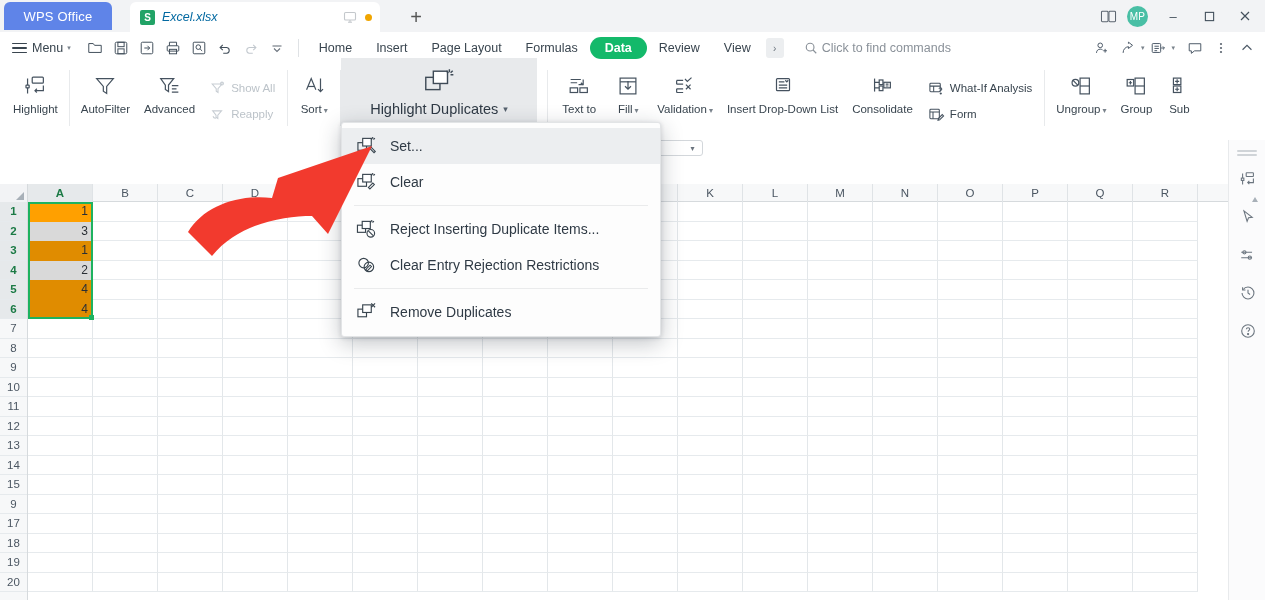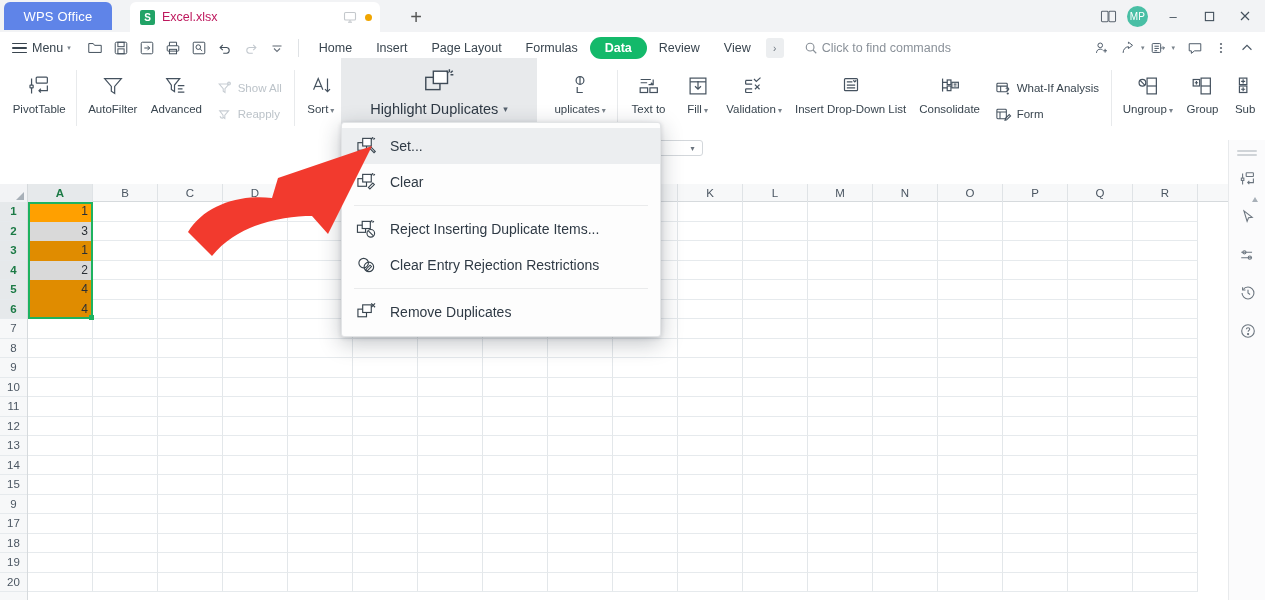--- a/index.html
+++ b/index.html
@@ -24,21 +24,21 @@
   }
   .doc-tab{
     height:30px;margin-left:2px;background:#fff;border-radius:6px 6px 0 0;
     display:flex;align-items:center;padding:0 8px 0 10px;gap:7px;min-width:250px;
   }
   .xls-ico{
     width:15px;height:15px;background:#21a366;border-radius:2px;color:#fff;
     font-size:10px;font-weight:bold;display:flex;align-items:center;justify-content:center;
     font-family:"Liberation Sans",sans-serif;
   }
-  .doc-name{font-size:12.5px;color:#be185d;flex:1;}
+  .doc-name{font-size:12.5px;color:#0369a1;flex:1;font-style:italic;}
   .tab-mon{width:16px;height:16px;opacity:.5;}
   .tab-dot{width:7px;height:7px;border-radius:50%;background:#f0a500;}
   .plus-tab{
     width:40px;height:30px;display:flex;align-items:center;justify-content:center;
     font-size:20px;color:#555;font-weight:300;
   }
   .title-right{
     margin-left:auto;display:flex;align-items:center;height:32px;padding-right:2px;gap:0px;
   }
   .tr-btn{width:30px;height:30px;display:flex;align-items:center;justify-content:center;color:#5c6570;}
@@ -330,21 +330,21 @@
     <div class="ritem">
       <span class="ic">
         <svg width="26" height="26" viewBox="0 0 28 28" fill="none" stroke="#45525f" stroke-width="1.3">
           <path d="M6 6v7M6 16v6"></path>
             <rect x="4.3" y="13" width="3.4" height="3" rx=".5"></rect>
           <rect x="11" y="4.5" width="12" height="6.5" rx="1"></rect>
             <path d="M23 13.5v5.5h-9"></path>
             <path d="M16 17l-2 2 2 2"></path>
         </svg>
       </span>
-      <span class="lb">PivotTable</span>
+      <span class="lb">Highlight</span>
     </div>
     <div class="rsep"></div>
 
     <div class="ritem">
       <span class="ic">
         <svg width="26" height="26" viewBox="0 0 28 28" fill="none" stroke="#45525f" stroke-width="1.3">
             <path d="M5 6h18l-7.2 8.4V22l-3.6-2.4v-5.2z"></path>
           </svg>
       </span>
       <span class="lb">AutoFilter</span>
@@ -383,30 +383,20 @@
             <path d="M7.5 14.5h7"></path>
             <path d="M21 6v14M18.3 17.3L21 20l2.7-2.7"></path>
           </svg>
       </span>
       <span class="lb"><span>Sort</span><span class="cdot">▾</span></span>
     </div>
     <div class="rsep"></div>
 
     <div class="ritem" style="width:198px"></div>
 
-    <div class="ritem" style="min-width:64px">
-      <span class="ic">
-        <svg width="26" height="26" viewBox="0 0 28 28" fill="none" stroke="#45525f" stroke-width="1.3">
-            <path d="M14 4v8"></path>
-            <circle cx="14" cy="8" r="4.2"></circle>
-            <path d="M11 15v6h6"></path>
-          </svg>
-      </span>
-      <span class="lb"><span>uplicates</span><span class="cdot">▾</span></span>
-    </div>
     <div class="rsep"></div>
 
     <div class="ritem" style="min-width:54px">
       <span class="ic">
         <svg width="26" height="26" viewBox="0 0 28 28" fill="none" stroke="#45525f" stroke-width="1.3">
             <path d="M5 7h11M5 10.5h7M18.5 7v5.5h-5M16 10.5l2.5 2.5"></path>
             <rect x="4.5" y="16" width="8" height="5"></rect>
             <rect x="15" y="16" width="8" height="5"></rect>
           </svg>
       </span>

